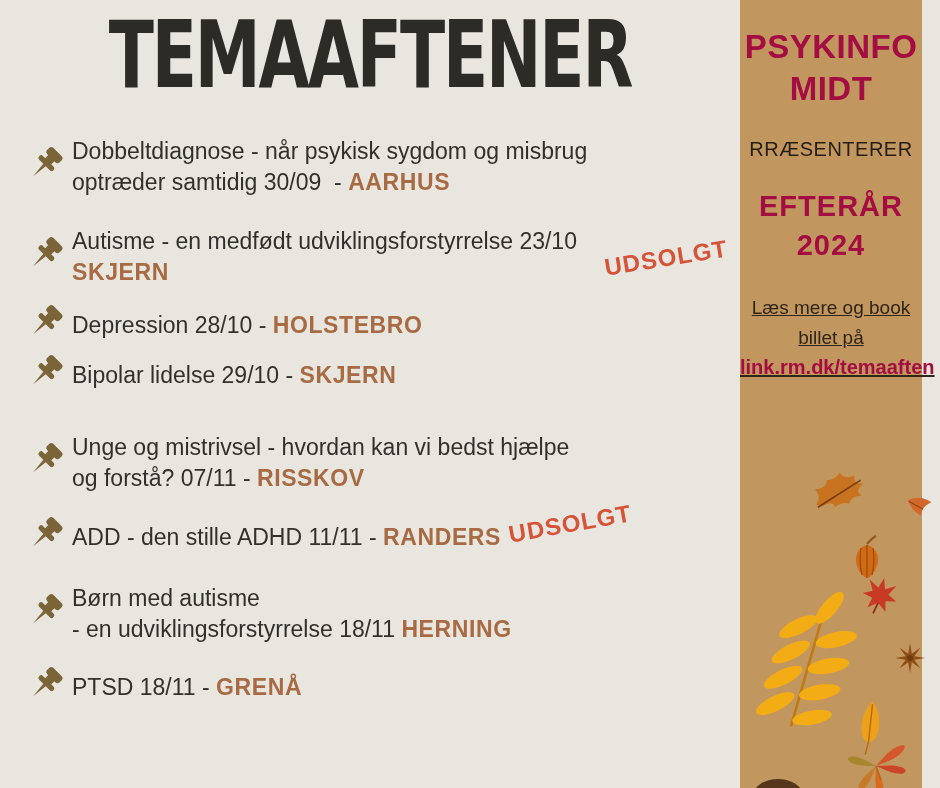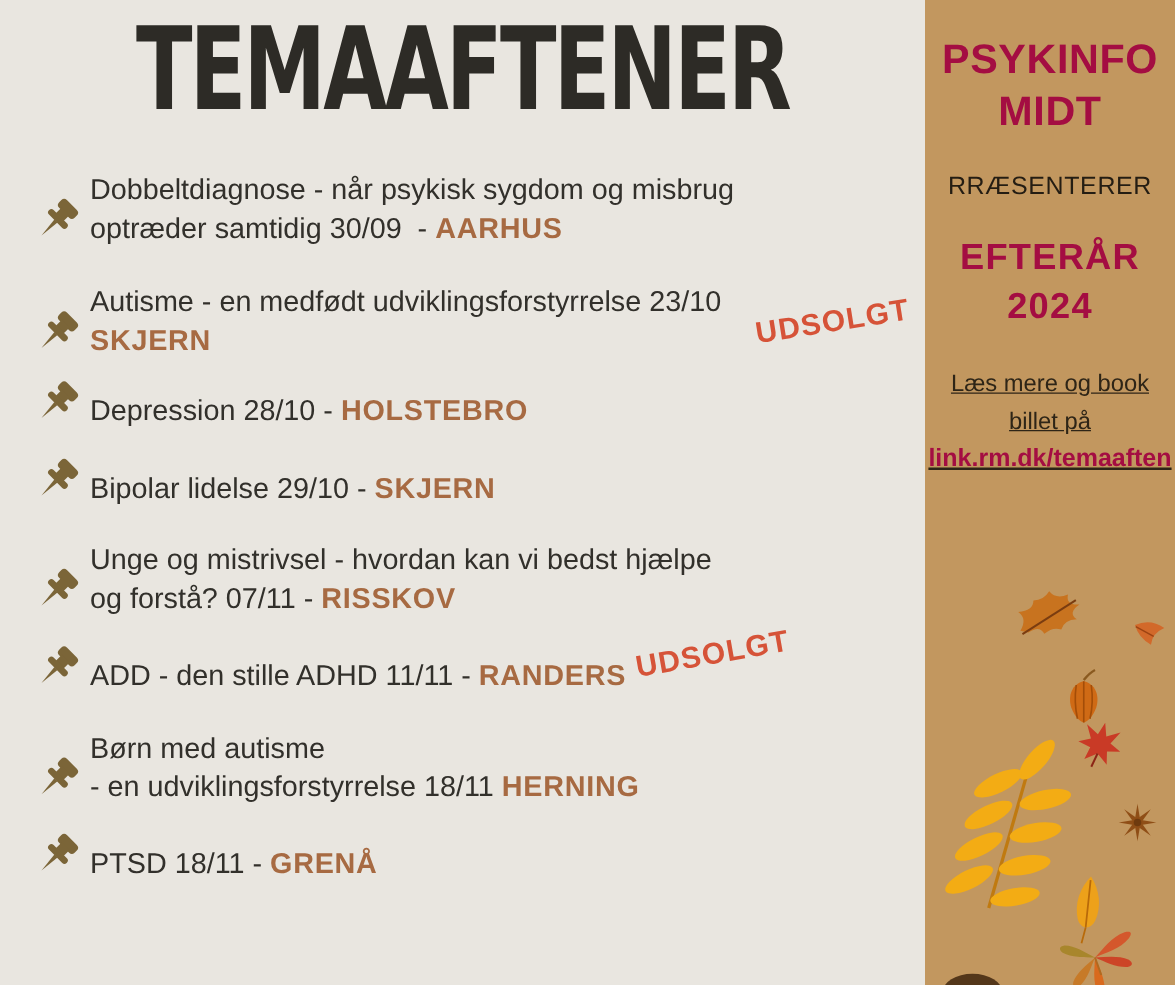--- a/index.html
+++ b/index.html
@@ -27,38 +27,38 @@
     text-align:center;
     font-family:"DejaVu Sans", sans-serif;
     font-weight:bold;
     font-size:92px;
     letter-spacing:-3px;
     color:var(--title-ink);
     transform:scaleX(0.72);
     transform-origin:50% 0;
     white-space:nowrap;
   }
-  .event{position:absolute;left:26px;width:712px;display:flex;align-items:flex-end;}
+  .event{position:absolute;left:26px;width:712px;display:flex;align-items:center;}
   .pin{flex:0 0 auto;width:40px;height:40px;overflow:visible;margin-top:-2px;color:var(--pushpin);}
   .lines{margin-left:6px;}
   .line{white-space:pre;font-size:23px;line-height:31px;color:var(--ink);font-weight:500;}
   .loc{color:var(--brown);font-weight:bold;letter-spacing:.6px;}
   .soldout{
     position:absolute;
     color:var(--soldout);
     font-weight:bold;
     font-size:24px;
     letter-spacing:1px;
     transform:rotate(-9deg);
     white-space:nowrap;
   }
 
   
   .sidebar{
-    position:absolute;left:740px;top:0;width:200px;height:788px;
+    position:absolute;left:740px;top:0;width:182px;height:788px;
     background:var(--sidebar-bg);
     text-align:center;
   }
   .brand{margin-top:26px;color:var(--crimson);font-weight:bold;font-size:33px;line-height:42px;letter-spacing:.5px;}
   .presents{margin-top:28px;color:var(--presents-ink);font-size:20px;font-weight:500;letter-spacing:.5px;}
   .season{margin-top:26px;color:var(--crimson);font-weight:bold;font-size:29px;line-height:39px;letter-spacing:1px;}
   .info{margin-top:28px;color:var(--info-ink);font-size:19px;line-height:30px;font-weight:500;text-decoration:underline;}
   .link{color:var(--crimson);font-size:20px;line-height:28px;font-weight:bold;}
   .leaves{position:absolute;left:0;top:440px;width:200px;height:348px;}
 </style>
@@ -106,21 +106,21 @@
 
     <div class="event" style="top:306px">
       <svg class="pin" viewBox="0 0 32 32">
           <use href="#pinshape"></use>
         </svg>
       <div class="lines">
         <div class="line"><span>Depression 28/10 - </span><span class="loc">HOLSTEBRO</span></div>
       </div>
     </div>
 
-    <div class="event" style="top:368px">
+    <div class="event" style="top:356px">
       <svg class="pin" viewBox="0 0 32 32">
           <use href="#pinshape"></use>
         </svg>
       <div class="lines">
         <div class="line"><span>Bipolar lidelse 29/10 - </span><span class="loc">SKJERN</span></div>
       </div>
     </div>
 
     <div class="event" style="top:432px">
       <svg class="pin" viewBox="0 0 32 32">

